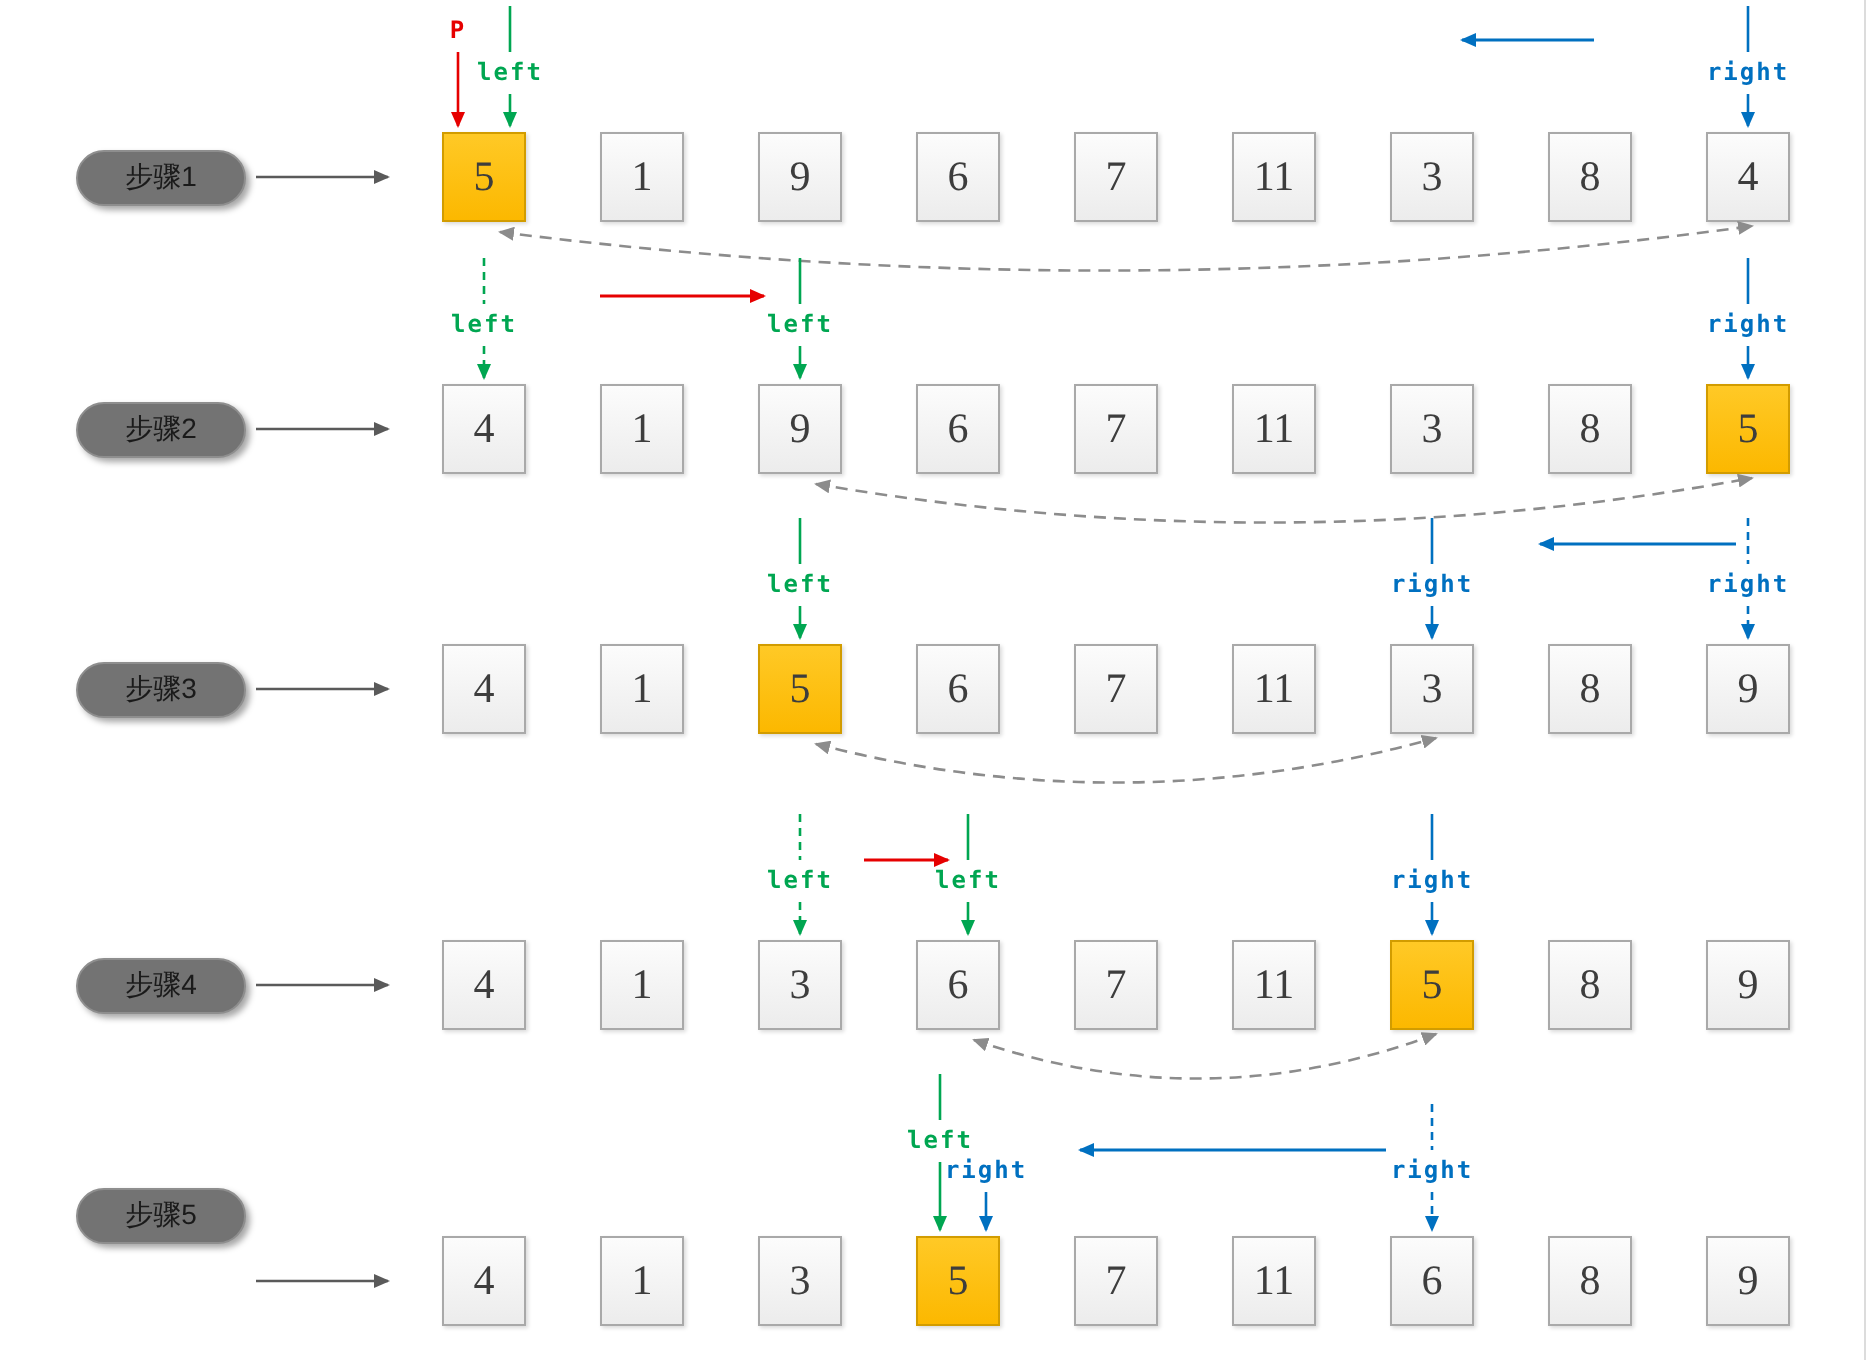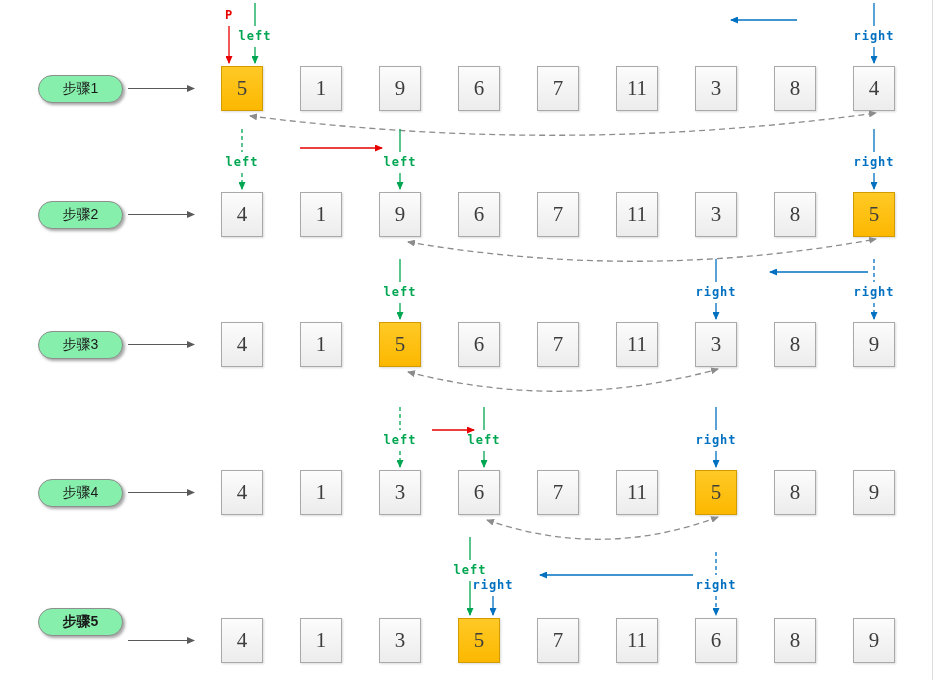--- a/index.html
+++ b/index.html
@@ -14,21 +14,21 @@
     font-family:"Liberation Serif","DejaVu Serif",serif;
     font-size:21px; color:#3d3d3d;
     box-shadow:1px 1px 2px rgba(0,0,0,0.15);
   }
   .box.hl {
     background:linear-gradient(#ffc926,#fcb800);
     border-color:#d29c00;
   }
   .bubble {
     position:absolute; width:85px; height:28px; z-index:2;
-    border:1px solid #8e8e8e; border-radius:14px; background:#86efac;
+    border:1px solid #8e8e8e; border-radius:14px; background:#737373;
     display:flex; align-items:center; justify-content:center;
     font-size:14px; color:#1a1a1a;
     box-shadow:2px 2px 3px rgba(0,0,0,0.35);
   }
   .ptr {
     position:absolute; z-index:4; transform:translateX(-50%);
     font-family:"DejaVu Sans Mono",monospace;
     font-size:12px; font-weight:bold; letter-spacing:1px; white-space:nowrap;
   }
 </style>
@@ -142,21 +142,21 @@
     <div class="box" style="left: 379px; top: 470px;">3</div>
     <div class="box" style="left: 458px; top: 470px;">6</div>
     <div class="box" style="left: 537px; top: 470px;">7</div>
     <div class="box" style="left: 616px; top: 470px;">11</div>
     <div class="box hl" style="left: 695px; top: 470px;">5</div>
     <div class="box" style="left: 774px; top: 470px;">8</div>
     <div class="box" style="left: 853px; top: 470px;">9</div>
     <div class="ptr" style="left: 400px; top: 433px; color: rgb(0, 166, 81);">left</div>
     <div class="ptr" style="left: 484px; top: 433px; color: rgb(0, 166, 81);">left</div>
     <div class="ptr" style="left: 716px; top: 433px; color: rgb(0, 112, 192);">right</div>
-    <div class="bubble" style="left: 38px; top: 608px; font-weight: bold;">步骤5</div>
+    <div class="bubble" style="left: 38px; top: 594px;">步骤5</div>
     <div class="box" style="left: 221px; top: 618px;">4</div>
     <div class="box" style="left: 300px; top: 618px;">1</div>
     <div class="box" style="left: 379px; top: 618px;">3</div>
     <div class="box hl" style="left: 458px; top: 618px;">5</div>
     <div class="box" style="left: 537px; top: 618px;">7</div>
     <div class="box" style="left: 616px; top: 618px;">11</div>
     <div class="box" style="left: 695px; top: 618px;">6</div>
     <div class="box" style="left: 774px; top: 618px;">8</div>
     <div class="box" style="left: 853px; top: 618px;">9</div>
     <div class="ptr" style="left: 470px; top: 563px; color: rgb(0, 166, 81);">left</div>

